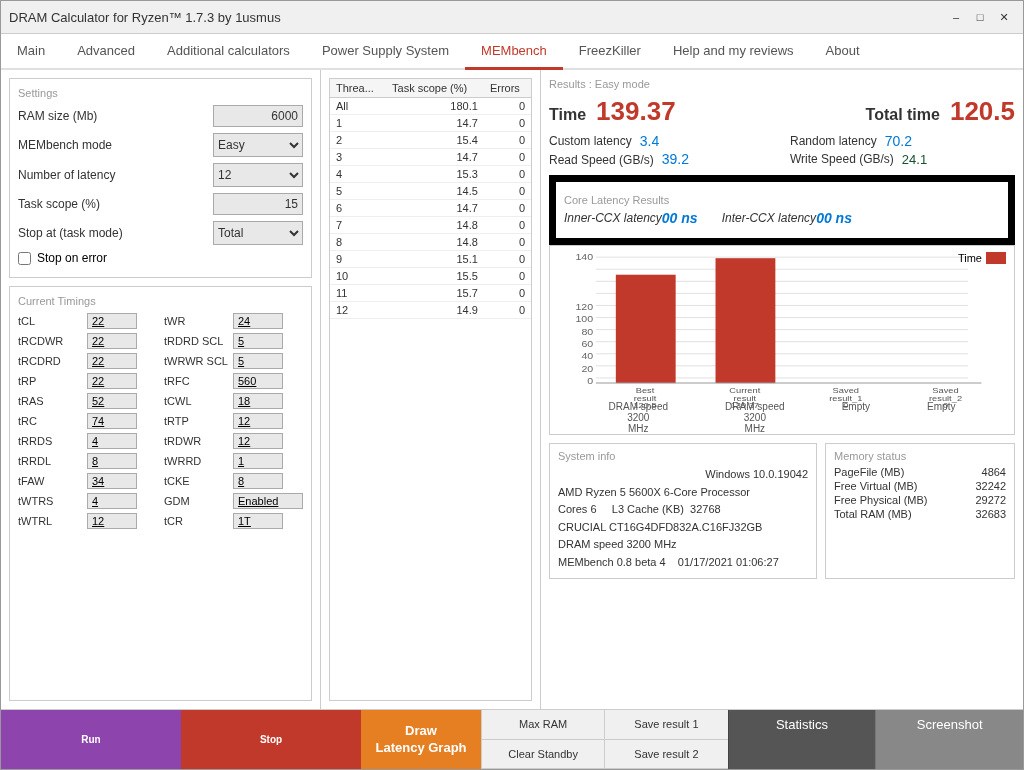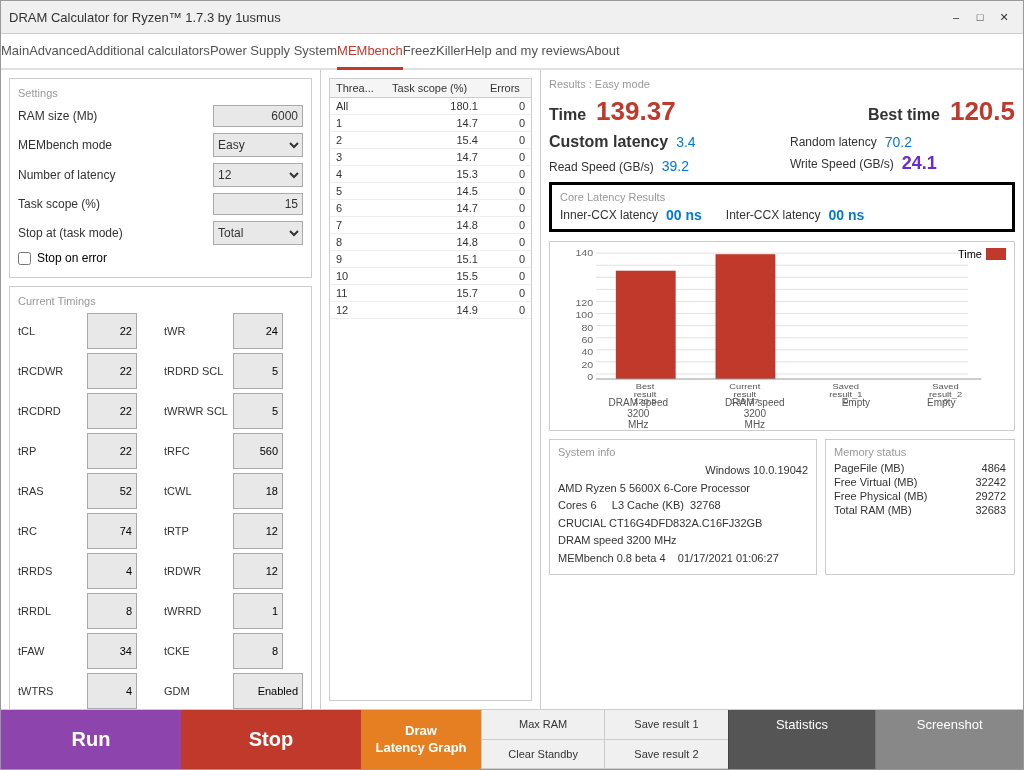--- a/index.html
+++ b/index.html
@@ -53,21 +53,21 @@
 
     
     .menubar {
       background: white;
       height: 36px;
       display: flex;
       align-items: stretch;
       border-bottom: 2px solid #e0e0e0;
     }
     .menubar-item {
-      padding: 0 0;
+      padding: 0 16px;
       display: flex;
       align-items: center;
       cursor: pointer;
       font-size: 13px;
       color: #555;
       border-bottom: 3px solid transparent;
       margin-bottom: -2px;
     }
     .menubar-item.active {
       color: #c0392b;
@@ -158,26 +158,27 @@
       align-items: center;
       gap: 4px;
     }
     .timing-label {
       font-size: 11px;
       color: #333;
       width: 65px;
     }
     .timing-value {
       width: 50px;
-      height: 36px;
+      height: 16px;
       border: 1px solid #aaa;
       background: #e8e8e8;
       padding: 0 4px;
       font-size: 11px;
-      text-align: right;
+      text-align: left;
+      text-decoration: underline;
     }
     .timing-value-wide {
       width: 70px;
     }
 
     
     .center-panel {
       width: 220px;
       border-right: 1px solid #ccc;
       background: white;
@@ -222,37 +223,38 @@
       overflow: hidden;
     }
 
     .results-label {
       font-size: 11px;
       color: #999;
       margin-bottom: 6px;
     }
 
     .core-latency-section {
-      border: 3px solid #000000;
-      padding: 6px 8px;
-      margin-bottom: 9px;
+      border: 7px solid #000000;
+      padding: 12px 8px;
+      margin-bottom: 0;
     }
     .core-latency-label {
       font-size: 11px;
       color: #999;
       margin-bottom: 4px;
     }
     .core-latency-row {
       display: flex;
       gap: 24px;
     }
     .core-latency-item {
       display: flex;
       align-items: center;
-      gap: 8px;
+      gap: 0;
+      font-style: italic;
     }
     .core-latency-name {
       font-size: 12px;
       color: #333;
     }
     .core-latency-value {
       font-size: 14px;
       color: #0078d7;
       font-weight: bold;
     }
@@ -315,21 +317,21 @@
 
     
     .bottom-bar {
       height: 60px;
       display: flex;
       border-top: 1px solid #ccc;
     }
     .bottom-btn {
       border: none;
       cursor: pointer;
-      font-size: 20px;
+      font-size: 10px;
       font-weight: bold;
       display: flex;
       align-items: center;
       justify-content: center;
       color: white;
     }
     .btn-run {
       background: #8e44ad;
       width: 180px;
     }
@@ -632,41 +634,41 @@
 
     <div class="right-panel">
       <div class="results-label">Results : Easy mode</div>
 
       <div style="display:flex; justify-content:space-between; margin-bottom:6px; align-items:baseline;">
         <div style="display:flex; align-items:baseline; gap:10px;">
           <span style="font-size:16px; font-weight:bold; color:#333;">Time</span>
           <span style="font-size:26px; font-weight:bold; color:#c0392b;">139.37</span>
         </div>
         <div style="display:flex; align-items:baseline; gap:10px;">
-          <span style="font-size:16px; font-weight:bold; color:#333;">Best time</span>
+          <span style="font-size:16px; font-weight:bold; color:#333;">Total time</span>
           <span style="font-size:26px; font-weight:bold; color:#c0392b;">120.5</span>
         </div>
       </div>
 
       <div style="display:grid; grid-template-columns:1fr 1fr; gap:2px 16px; margin-bottom:8px;">
         <div style="display:flex; gap:8px; align-items:center;">
-          <span style="font-size:16px; color:#333;font-weight:bold;">Custom latency</span>
+          <span style="font-size:12px; color:#333;">Custom latency</span>
           <span style="font-size:14px; color:#0078d7; font-weight:500;">3.4</span>
         </div>
         <div style="display:flex; gap:8px; align-items:center;">
           <span style="font-size:12px; color:#333;">Random latency</span>
           <span style="font-size:14px; color:#0078d7; font-weight:500;">70.2</span>
         </div>
         <div style="display:flex; gap:8px; align-items:flex-end;">
           <span style="font-size:12px; color:#333;">Read Speed (GB/s)</span>
           <span style="font-size:14px; color:#0078d7; font-weight:500;">39.2</span>
         </div>
         <div style="display:flex; gap:8px; align-items:center;">
           <span style="font-size:12px; color:#333;">Write Speed (GB/s)</span>
-          <span style="font-size:18px; color:#6d28d9; font-weight:700;">24.1</span>
+          <span style="font-size:13px; color:#14532d; font-weight:400;">24.1</span>
         </div>
       </div>
 
       <div class="core-latency-section">
         <div class="core-latency-label">Core Latency Results</div>
         <div class="core-latency-row">
           <div class="core-latency-item">
             <span class="core-latency-name">Inner-CCX latency</span>
             <span class="core-latency-value">00 ns</span>
           </div>

